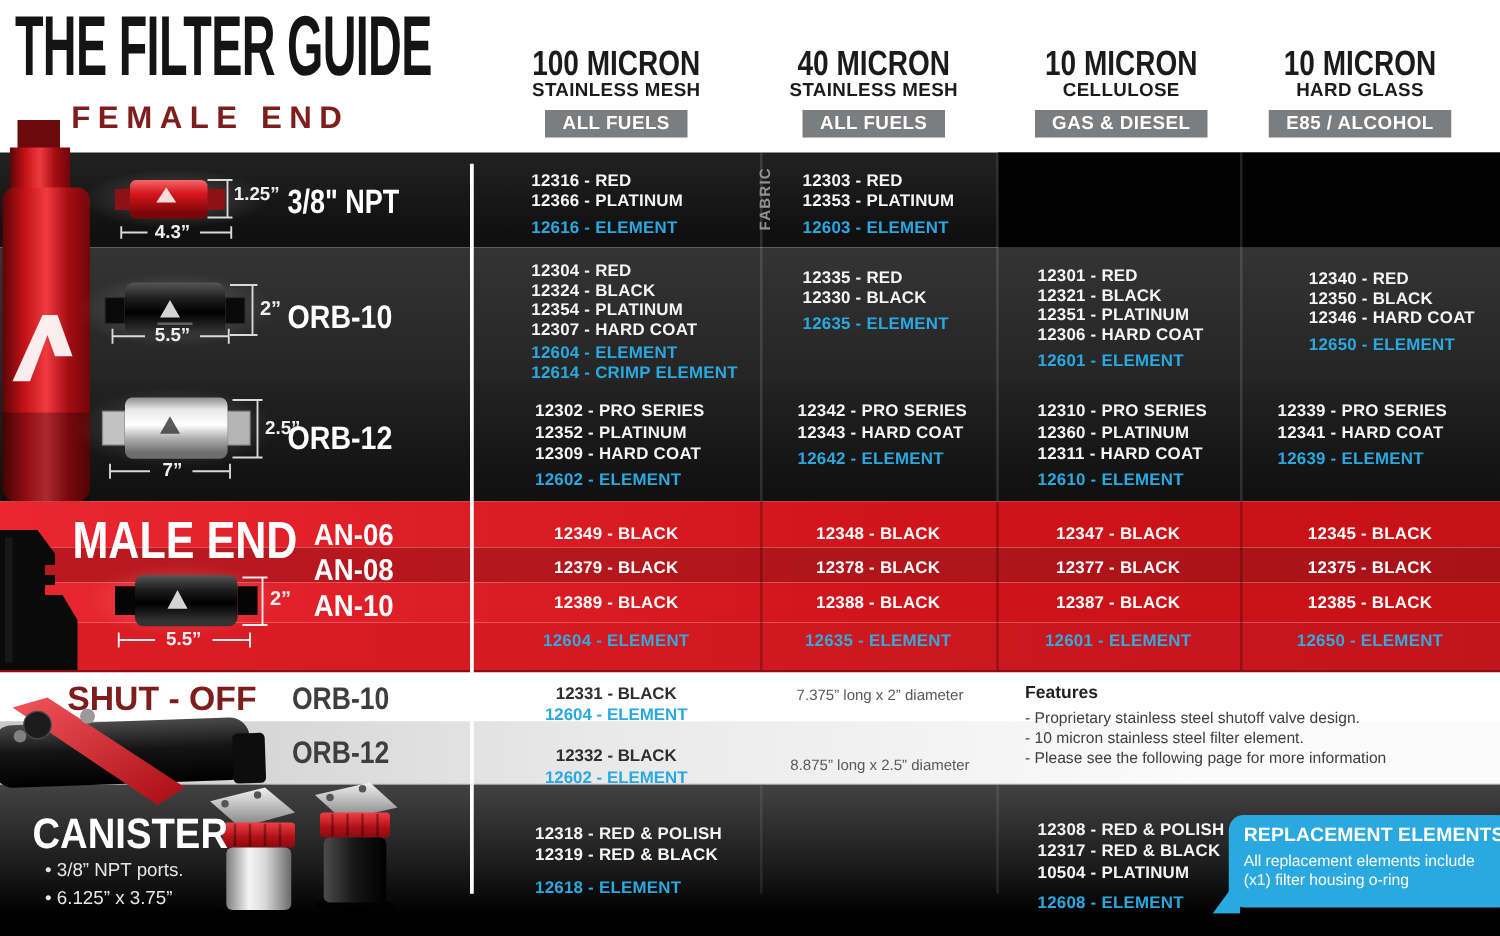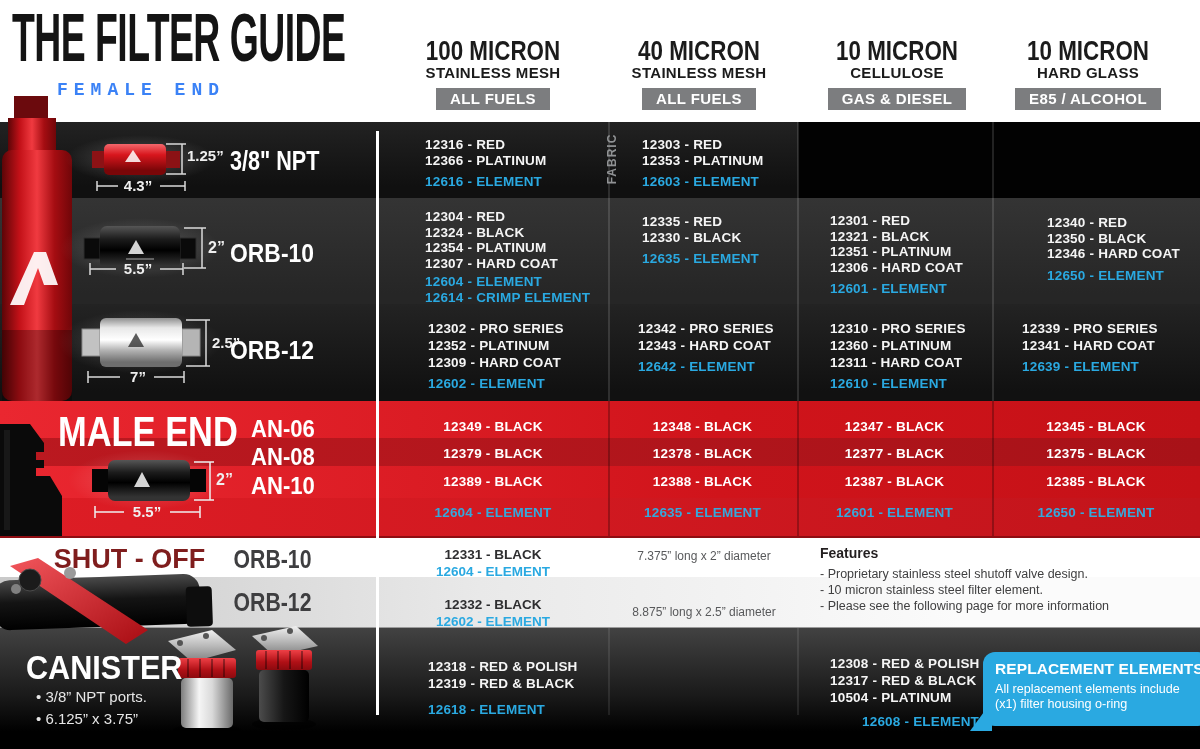--- a/index.html
+++ b/index.html
@@ -2,22 +2,22 @@
 <html><head>
 <meta charset="utf-8">
 <style>
   html,body{margin:0;padding:0;background:#fff;}
   .stage{position:relative;width:1200px;height:749px;overflow:hidden;background:#fff;
          font-family:"Liberation Sans",sans-serif;}
   .abs{position:absolute;}
   
   .title{position:absolute;left:12px;top:5px;font-size:68px;font-weight:700;color:#141414;
          line-height:0.95;letter-spacing:-1px;transform:scaleX(.55);transform-origin:top left;white-space:nowrap;}
-  .subtitle{position:absolute;left:57px;top:80px;font-size:18px;font-weight:700;color:#3b82f6;
-            letter-spacing:6px;white-space:nowrap;font-family:Liberation Mono, monospace;}
+  .subtitle{position:absolute;left:57px;top:80px;font-size:25px;font-weight:700;color:#7f1d1d;
+            letter-spacing:6px;white-space:nowrap;}
   .colhead{position:absolute;top:38px;text-align:center;}
   .micron{font-size:28px;font-weight:700;color:#1b1b1b;line-height:26px;transform:scaleX(.8);white-space:nowrap;}
   .media{font-size:15px;font-weight:700;color:#1b1b1b;line-height:16px;margin-top:1px;letter-spacing:.3px;white-space:nowrap;}
   .badge{display:inline-block;margin-top:7px;background:#7c7d7f;color:#fff;font-weight:700;
          font-size:15px;line-height:20px;padding:1px 14px;letter-spacing:.4px;white-space:nowrap;}
   
   .rowbg{position:absolute;left:0;width:1200px;}
   .r1{top:122px;height:76px;background:linear-gradient(180deg,#222 0%,#101010 85%);}
   .r2{top:198px;height:106px;background:linear-gradient(180deg,#343434 0%,#262626 90%);}
   .r3{top:304px;height:97px;background:linear-gradient(180deg,#232323 0%,#111 90%);}
@@ -446,21 +446,21 @@
     <div class="elems">
         <div>12618 - ELEMENT</div>
       </div>
   </div>
   <div class="cell canc" style="left:830px;top:655px;">
     <div class="parts">
         <div>12308 - RED &amp; POLISH</div>
         <div>12317 - RED &amp; BLACK</div>
         <div>10504 - PLATINUM</div>
       </div>
-    <div class="elems" style="margin-top:8px;margin-left:32px;">
+    <div class="elems" style="margin-top:8px;">
         <div>12608 - ELEMENT</div>
       </div>
   </div>
   <div class="callout">
     <div class="tail"></div>
     <div class="ctitle">REPLACEMENT ELEMENTS</div>
     <div class="cbody">All replacement elements include (x1) filter housing o-ring</div>
   </div>
 
 </div>

